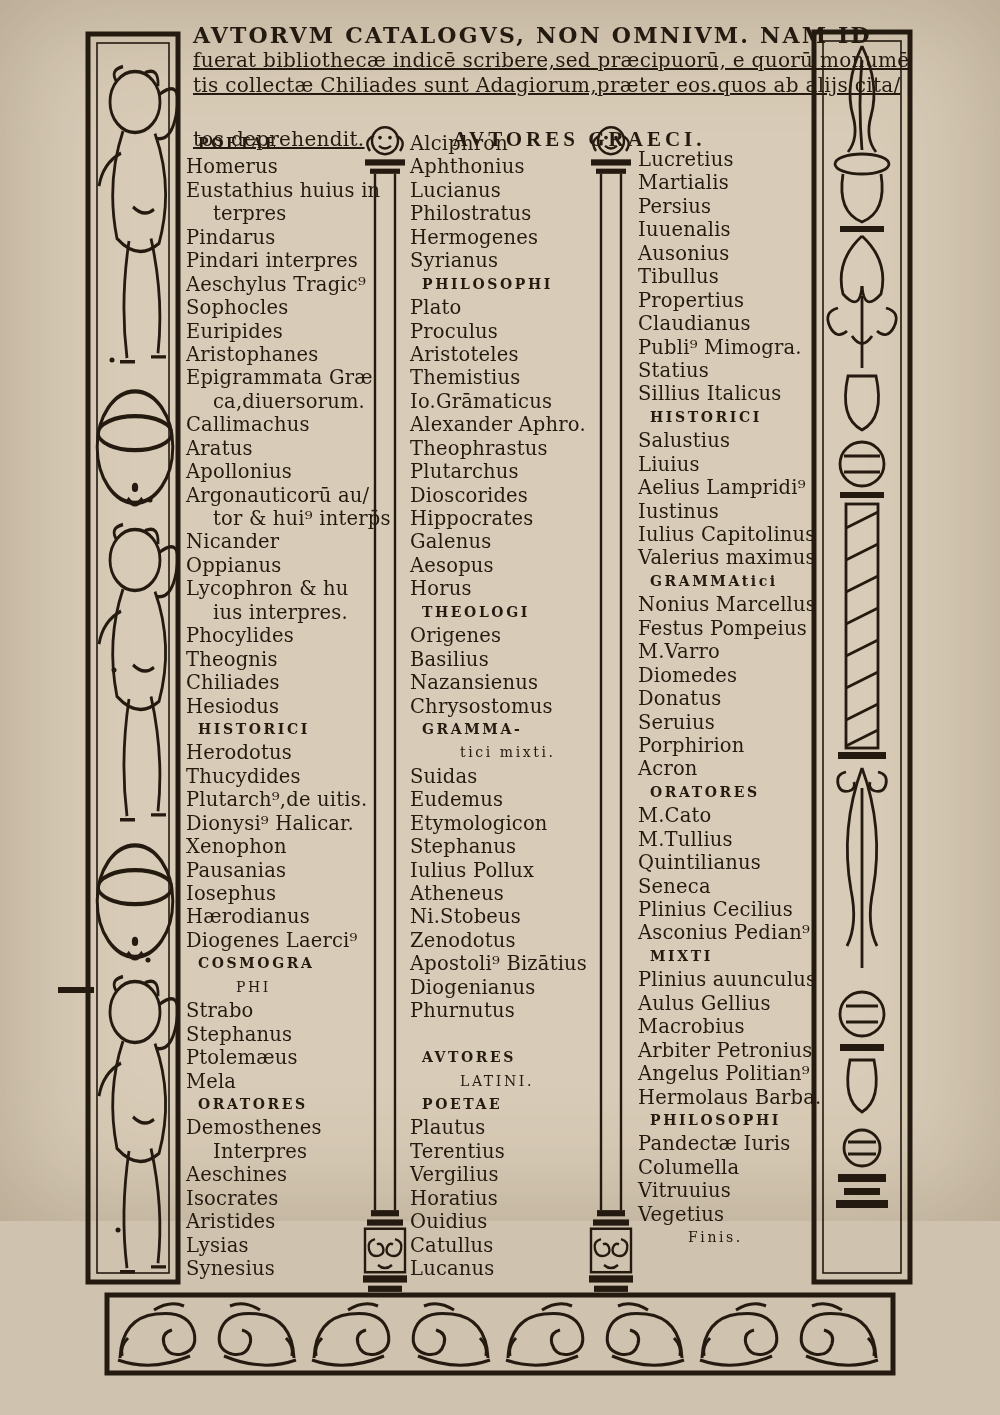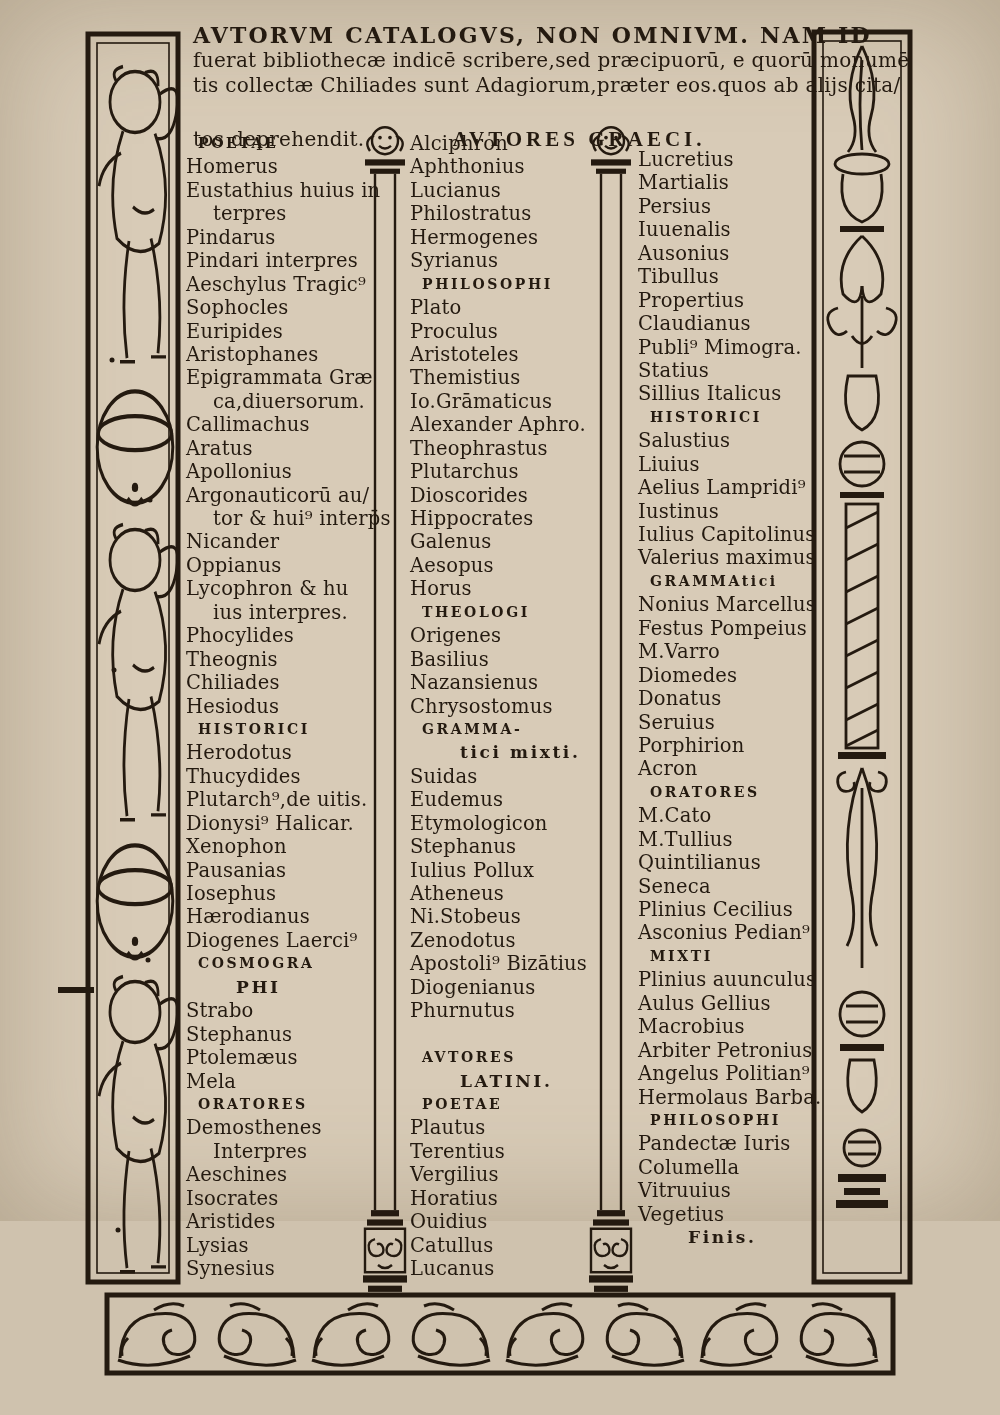--- a/index.html
+++ b/index.html
@@ -12,27 +12,27 @@
   .page{
     position:absolute;left:0;top:0;width:1000px;height:1221px;
     background:#d8cbb7;
     box-shadow:inset 0 0 120px rgba(110,92,62,.35);
     color:#241a10;
   }
   svg{display:block;}
   .orn{position:absolute;}
   .header{position:absolute;left:193px;top:22px;width:620px;}
   .h-line1{font-size:22px;letter-spacing:2.2px;white-space:nowrap;font-weight:bold;}
-  .h-line{font-size:20px;letter-spacing:.3px;white-space:nowrap;line-height:25px;}
+  .h-line{font-size:20px;letter-spacing:.3px;white-space:nowrap;line-height:25px;text-decoration:underline;}
   .h-row{display:flex;align-items:baseline;margin-top:29px;}
   .h-sect{font-size:21px;letter-spacing:4px;margin-left:88px;font-weight:bold;white-space:nowrap;font-family:Liberation Serif, serif;}
   .text-col{position:absolute;}
   .line{height:23.45px;line-height:23.45px;font-size:19.5px;white-space:nowrap;letter-spacing:.2px;}
   .line.h{letter-spacing:2.6px;padding-left:12px;font-size:14px;font-weight:bold;}
-  .line.h2{letter-spacing:2.6px;padding-left:50px;font-size:17px;font-weight:bold;}
+  .line.h2{letter-spacing:2.6px;padding-left:50px;font-size:14px;font-weight:normal;}
   .line.i{padding-left:27px;}
   .line.g{}
   .stray{position:absolute;background:#241a10;}
 </style>
 </head>
 <body>
 
 <div class="page">
 
   <svg width="0" height="0" style="position:absolute" aria-hidden="true">

